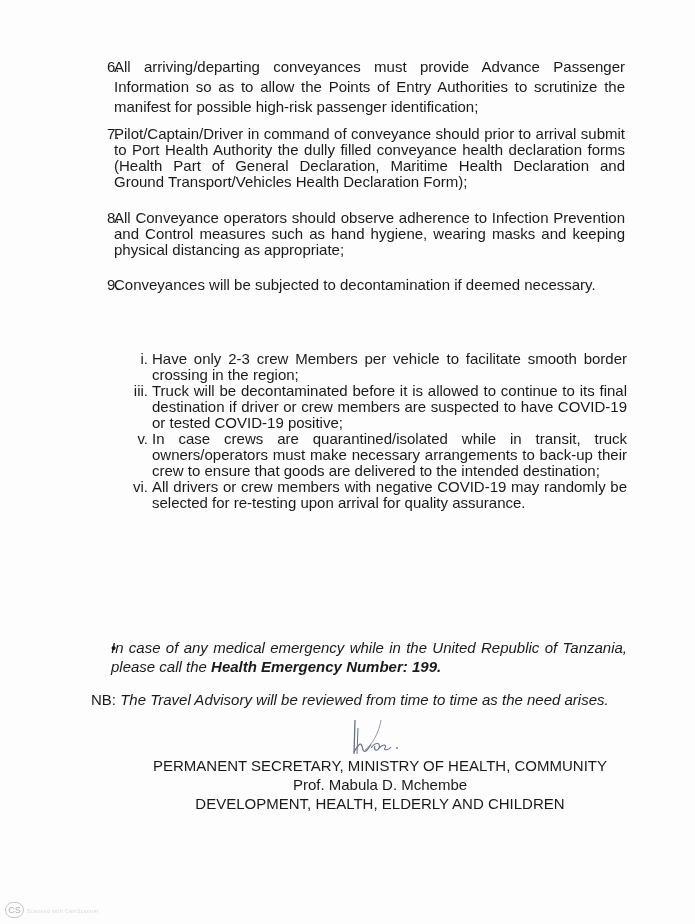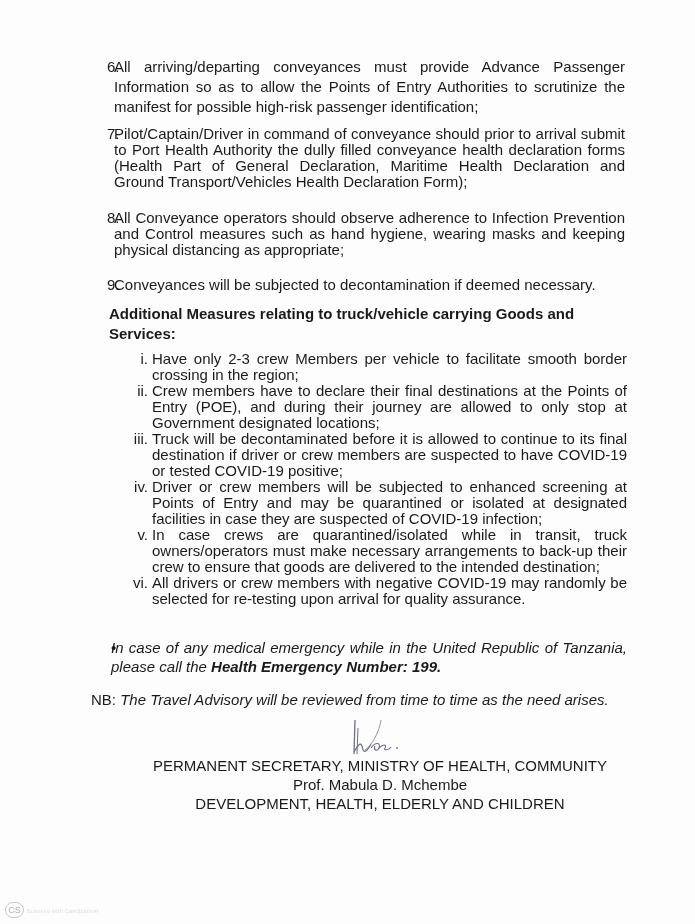--- a/index.html
+++ b/index.html
@@ -170,38 +170,29 @@
   <div class="num-item item-8">
     <span class="num">8.</span>
     <span class="txt">All Conveyance operators should observe adherence to Infection Prevention and Control measures such as hand hygiene, wearing masks and keeping physical distancing as appropriate;</span>
   </div>
 
   <div class="num-item item-9">
     <span class="num">9.</span>
     <span class="txt">Conveyances will be subjected to decontamination if deemed necessary.</span>
   </div>
 
-  <div class="section-heading">Additional Measures relating to truck/vehicle carrying Goods and Services:</div>
 
   <div class="roman-list">
     <div class="roman-item">
       <span class="rn">i.</span>
       <span>Have only 2-3 crew Members per vehicle to facilitate smooth border crossing in the region;</span>
     </div>
     <div class="roman-item">
-      <span class="rn">ii.</span>
-      <span>Crew members have to declare their final destinations at the Points of Entry (POE), and during their journey are allowed to only stop at Government designated locations;</span>
-    </div>
-    <div class="roman-item">
       <span class="rn">iii.</span>
       <span>Truck will be decontaminated before it is allowed to continue to its final destination if driver or crew members are suspected to have COVID-19 or tested COVID-19 positive;</span>
-    </div>
-    <div class="roman-item">
-      <span class="rn">iv.</span>
-      <span>Driver or crew members will be subjected to enhanced screening at Points of Entry and may be quarantined or isolated at designated facilities in case they are suspected of COVID-19 infection;</span>
     </div>
     <div class="roman-item">
       <span class="rn">v.</span>
       <span>In case crews are quarantined/isolated while in transit, truck owners/operators must make necessary arrangements to back-up their crew to ensure that goods are delivered to the intended destination;</span>
     </div>
     <div class="roman-item">
       <span class="rn">vi.</span>
       <span>All drivers or crew members with negative COVID-19 may randomly be selected for re-testing upon arrival for quality assurance.</span>
     </div>
   </div>

